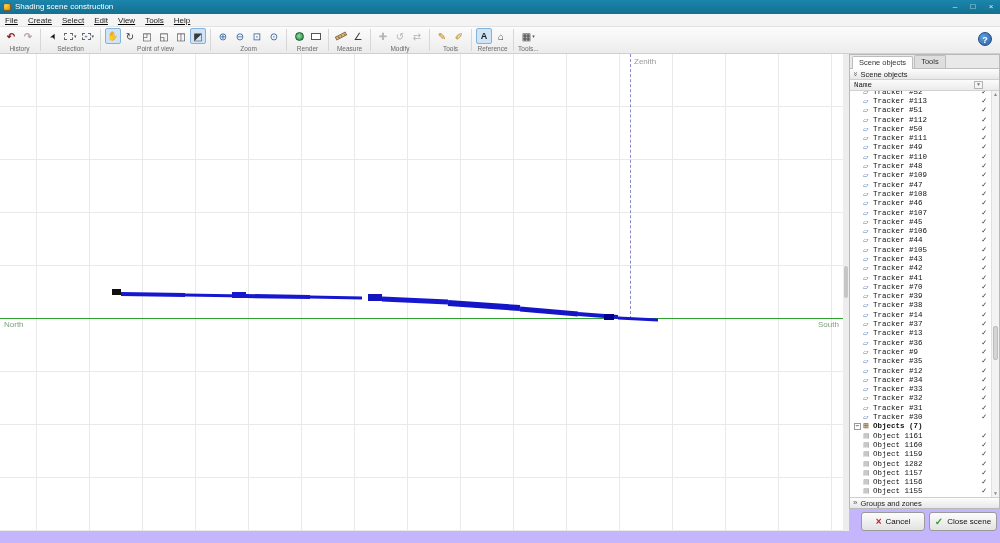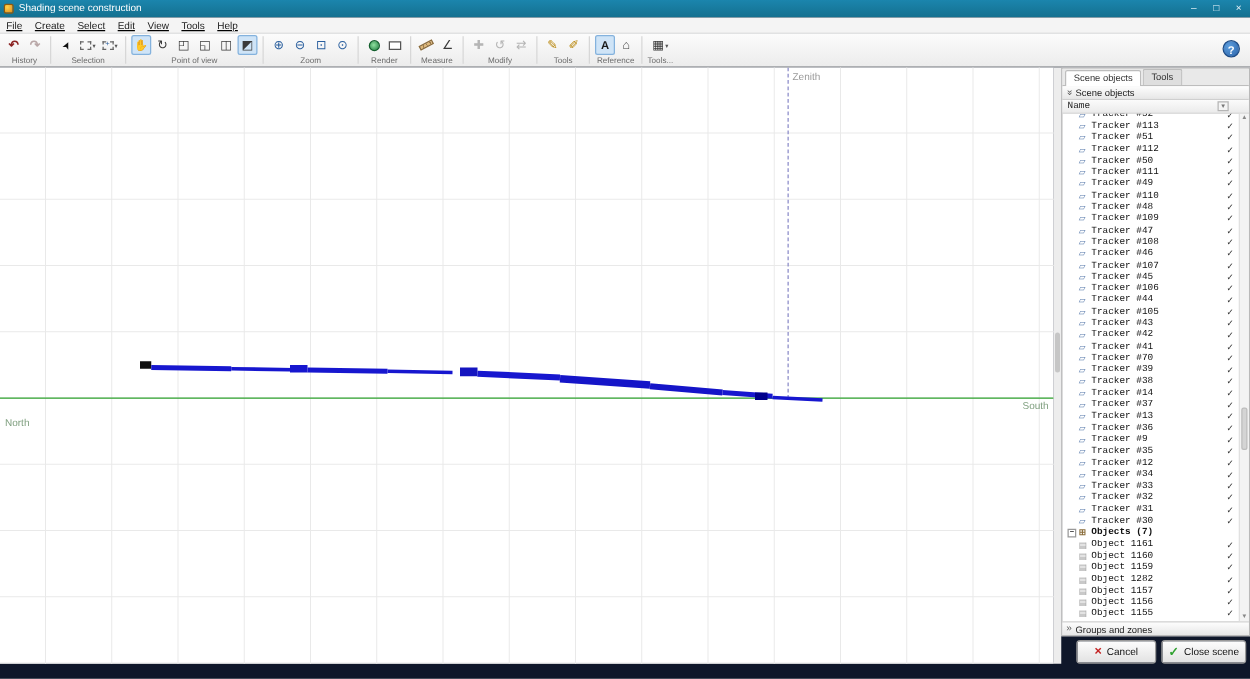--- a/index.html
+++ b/index.html
@@ -1,17 +1,17 @@
 <!DOCTYPE html>
 <html><head>
 <meta charset="utf-8">
 <style>
   * { box-sizing: border-box; margin: 0; padding: 0; }
   body { font-family: "Liberation Sans", sans-serif; background:#f0f0f0; }
-  #page { position:relative; width:1000px; height:543px; background:#0f172a; overflow:hidden; }
+  #page { position:relative; width:1000px; height:543px; background:#c4b5fd; overflow:hidden; }
 
   
   .titlebar { position:absolute; left:0; top:0; width:1000px; height:14px;
     background:linear-gradient(#1b85ad,#14708f); display:flex; align-items:center; }
   .app-icon { width:8px; height:8px; margin:0 4px 0 3px; border-radius:2px;
     background:radial-gradient(circle at 30% 30%, #ffd24a, #e08a1a); border:1px solid #8a5a10; }
   .title-text { color:#fff; font-size:8px; line-height:14px; }
   .win-btns { margin-left:auto; display:flex; height:14px; }
   .win-btn { width:18px; height:14px; color:#eaf4fa; font-size:8px; text-align:center; line-height:13px; }
 
@@ -54,21 +54,21 @@
   
   .canvas { position:absolute; left:0; top:54px; width:843px; height:477px; background:#fff;
     background-image:
       linear-gradient(to right, #e9e9e9 1px, transparent 1px),
       linear-gradient(to bottom, #e9e9e9 1px, transparent 1px);
     background-size:53px 53px; background-position:36px 52px; overflow:hidden; }
   .horizon { position:absolute; left:0; top:264px; width:100%; height:1px; background:#2fa32f; }
   .zenith-line { position:absolute; left:630px; top:0; height:265px; width:0;
     border-left:1px dashed #8a8ac8; }
   .lbl-zenith { position:absolute; left:634px; top:3px; font-size:8px; color:#9a9a9a; }
-  .lbl-north { position:absolute; left:4px; top:280px; font-size:8px; color:#7f9f7f; }
+  .lbl-north { position:absolute; left:4px; top:266px; font-size:8px; color:#7f9f7f; }
   .lbl-south { position:absolute; left:818px; top:266px; font-size:8px; color:#7f9f7f; }
   .trackers { position:absolute; left:0; top:0; }
   .splitter { position:absolute; left:843px; top:54px; width:6px; height:477px; background:#ededed; }
   .splitter .thumb { position:absolute; left:1px; top:212px; width:4px; height:32px;
     background:#c6c6c6; border-radius:2px; }
 
   
   .sidepanel { position:absolute; left:849px; top:54px; width:151px; height:455px;
     background:#fff; border:1px solid #b9b9b9; display:flex; flex-direction:column; }
   .tabs { height:14px; background:#e9e9e9; display:flex; align-items:flex-end; padding-left:2px;

